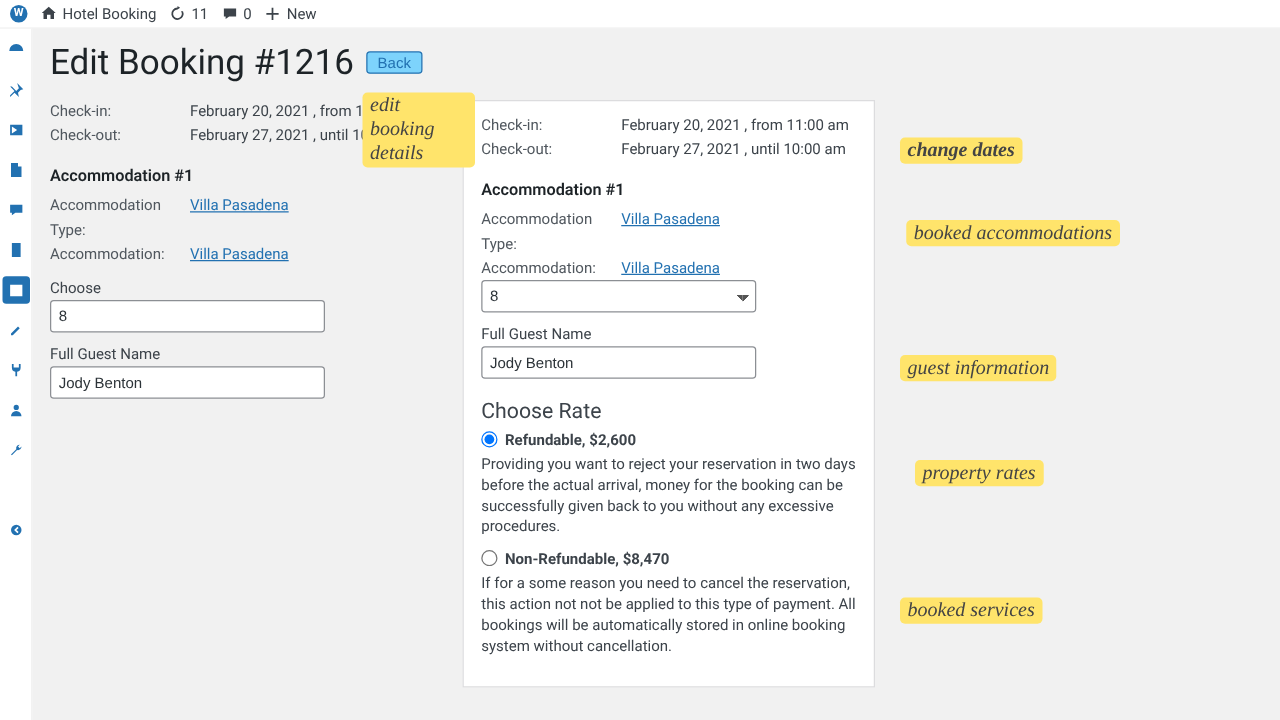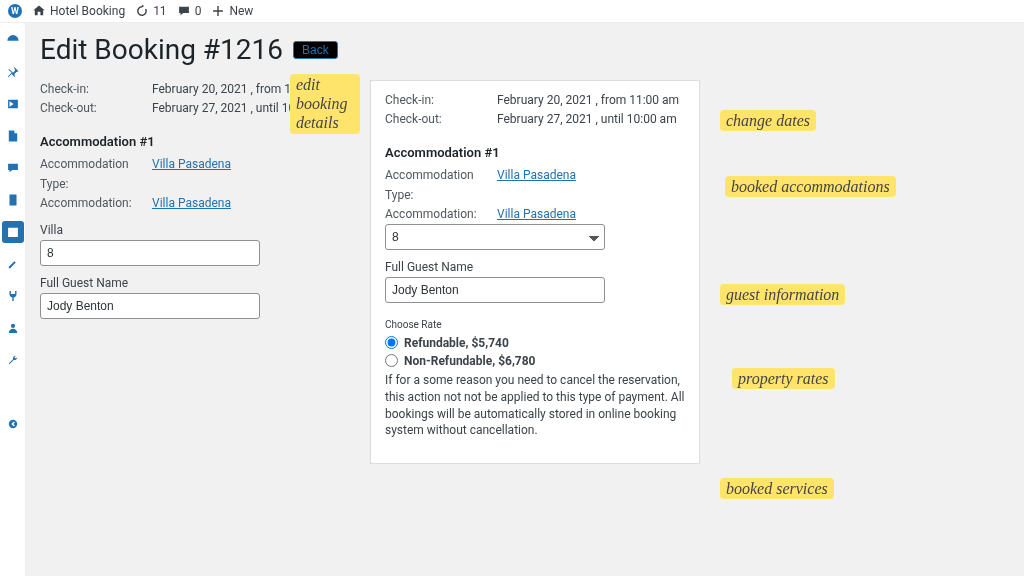--- a/index.html
+++ b/index.html
@@ -60,21 +60,21 @@
   
   .main {
     position: absolute;
     left: 26px; top: 23px; right: 0; bottom: 0;
     padding: 10px 14px;
     overflow: auto;
   }
   .page-head { display: flex; align-items: center; gap: 10px; margin-bottom: 14px; }
   .page-title { font-size: 28px; font-weight: 400; color: #1d2327; }
   .back-btn {
-    background: #000000;
+    background: #7dd3fc;
     border: 1px solid #2271b1;
     color: #2271b1;
     font-size: 12px;
     padding: 1px 8px;
     border-radius: 3px;
     cursor: pointer;
   }
 
   .cols { display: flex; gap: 20px; align-items: flex-start; }
   .col-left { flex: 0 0 310px; }
@@ -106,39 +106,39 @@
     border-radius: 3px;
     padding: 0 6px;
     font-size: 12px;
     background: #fff;
     color: #2c3338;
   }
   select.txt { appearance: none; background-image: linear-gradient(45deg, transparent 48%, #555 48%), linear-gradient(-45deg, transparent 48%, #555 48%); background-position: right 10px top 11px, right 5px top 11px; background-size: 5px 5px; background-repeat: no-repeat; padding-right: 22px; }
 
   .rate-line { font-size: 12px; color: #3c434a; margin-top: 14px; }
 
-  .choose-title { font-size: 10px; color: #3c434a; margin-top: 16px; margin-bottom: 6px; }
+  .choose-title { font-size: 17px; color: #3c434a; margin-top: 16px; margin-bottom: 6px; }
 
   .radio-row, .chk-row { display: flex; align-items: flex-start; gap: 6px; font-size: 12px; color: #3c434a; margin-bottom: 4px; }
   .rate-desc { font-size: 12px; color: #3c434a; line-height: 1.4; margin-bottom: 10px; }
 
   
   .annot {
     position: absolute;
     font-family: "Comic Sans MS", "Segoe Script", cursive;
     font-size: 16px;
     font-style: italic;
     color: #444;
     background: #ffe46b;
     padding: 1px 6px;
     border-radius: 4px;
     line-height: 1.2;
     white-space: nowrap;
   }
-  .annot.multi { white-space: normal; width: 70px; text-align: left; }
+  .annot.multi { white-space: normal; width: 90px; text-align: left; }
 
 </style>
 </head>
 <body>
 
 <div class="admin-bar">
   <div class="item">
     <span class="wp-logo">W</span>
   </div>
   <div class="item">
@@ -257,21 +257,21 @@
       <div class="sub-title">Accommodation #1</div>
       <div class="kv">
         <span class="k">Accommodation Type:</span>
         <span class="v"><a href="#">Villa Pasadena</a></span>
       </div>
       <div class="kv">
         <span class="k">Accommodation:</span>
         <span class="v"><a href="#">Villa Pasadena</a></span>
       </div>
 
-      <div class="field-lbl">Villa</div>
+      <div class="field-lbl">Choose</div>
       <input class="txt" type="text" readonly="" value="8" style="">
 
       <div class="field-lbl">Full Guest Name</div>
       <input class="txt" type="text" readonly="" value="Jody Benton" style="">
 
     </div>
 
     <div class="col-right">
       <div class="card-right">
         <div class="kv">
@@ -297,41 +297,42 @@
           <option>8</option>
         </select>
 
         <div class="field-lbl">Full Guest Name</div>
         <input class="txt" type="text" value="Jody Benton" style="">
 
         <div class="choose-title">Choose Rate</div>
 
         <div class="radio-row">
           <input type="radio" name="rate" checked="" style="">
-          <span><b>Refundable, $5,740</b></span>
-        </div>
+          <span><b>Refundable, $2,600</b></span>
+        </div>
+        <div class="rate-desc">Providing you want to reject your reservation in two days before the actual arrival, money for the booking can be successfully given back to you without any excessive procedures.</div>
 
         <div class="radio-row">
           <input type="radio" name="rate" style="">
-          <span><b>Non-Refundable, $6,780</b></span>
+          <span><b>Non-Refundable, $8,470</b></span>
         </div>
         <div class="rate-desc">If for a some reason you need to cancel the reservation, this action not not be applied to this type of payment. All bookings will be automatically stored in online booking system without cancellation.</div>
 
         
 
         
         
         
         
         
       </div>
     </div>
 
     <div class="col-annot">
       <div class="annot multi" style="left:-430px; top:-6px;">edit booking details</div>
-      <div class="annot" style="left:0; top:30px;">change dates</div>
+      <div class="annot" style="left:0; top:30px;font-weight:bold;">change dates</div>
       <div class="annot" style="left:5px; top:96px;">booked accommodations</div>
       <div class="annot" style="left:0; top:158px;margin-top:46px;">guest information</div>
       <div class="annot" style="left:12px; top:288px;">property rates</div>
       <div class="annot" style="left:0; top:398px;text-align:center;">booked services</div>
     </div>
   </div>
 </div>
 
 </body></html>

